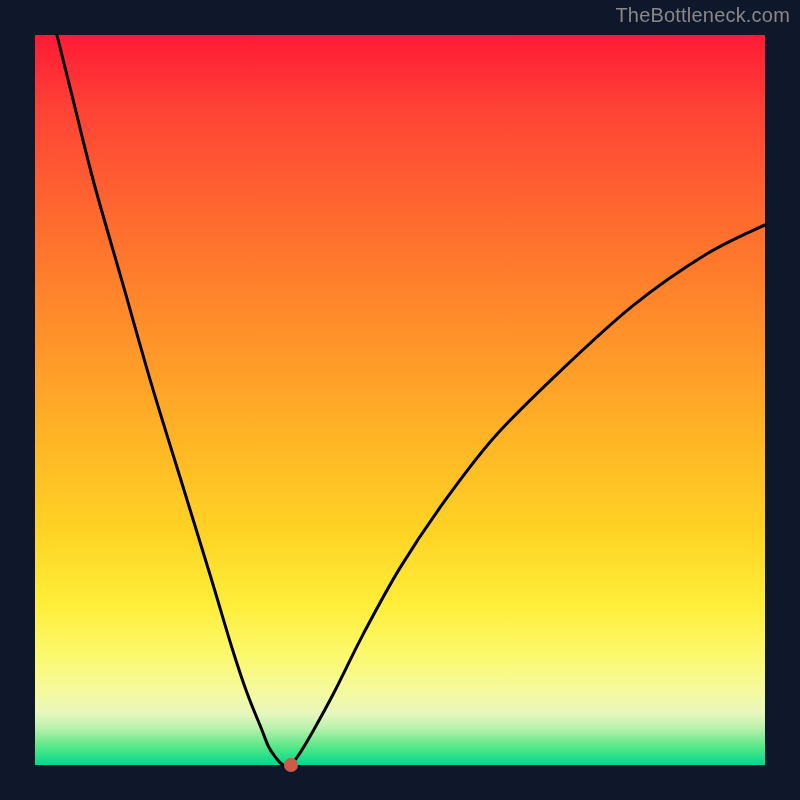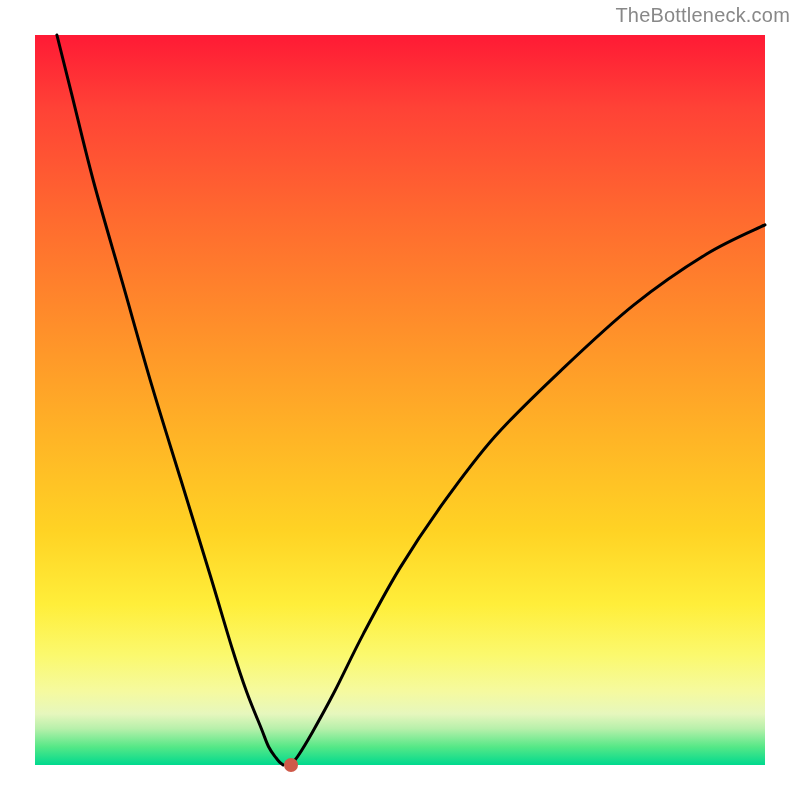--- a/index.html
+++ b/index.html
@@ -8,21 +8,21 @@
     width: 800px;
     height: 800px;
     background: #000;
     overflow: hidden;
     font-family: Arial, Helvetica, sans-serif;
   }
   .wrap {
     position: relative;
     width: 800px;
     height: 800px;
-    background: #ffffff;
+    background: #0f172a;
   }
   .attribution {
     position: absolute;
     top: 4px;
     right: 10px;
     color: #888;
     font-size: 20px;
     font-weight: 500;
     letter-spacing: 0.2px;
   }

